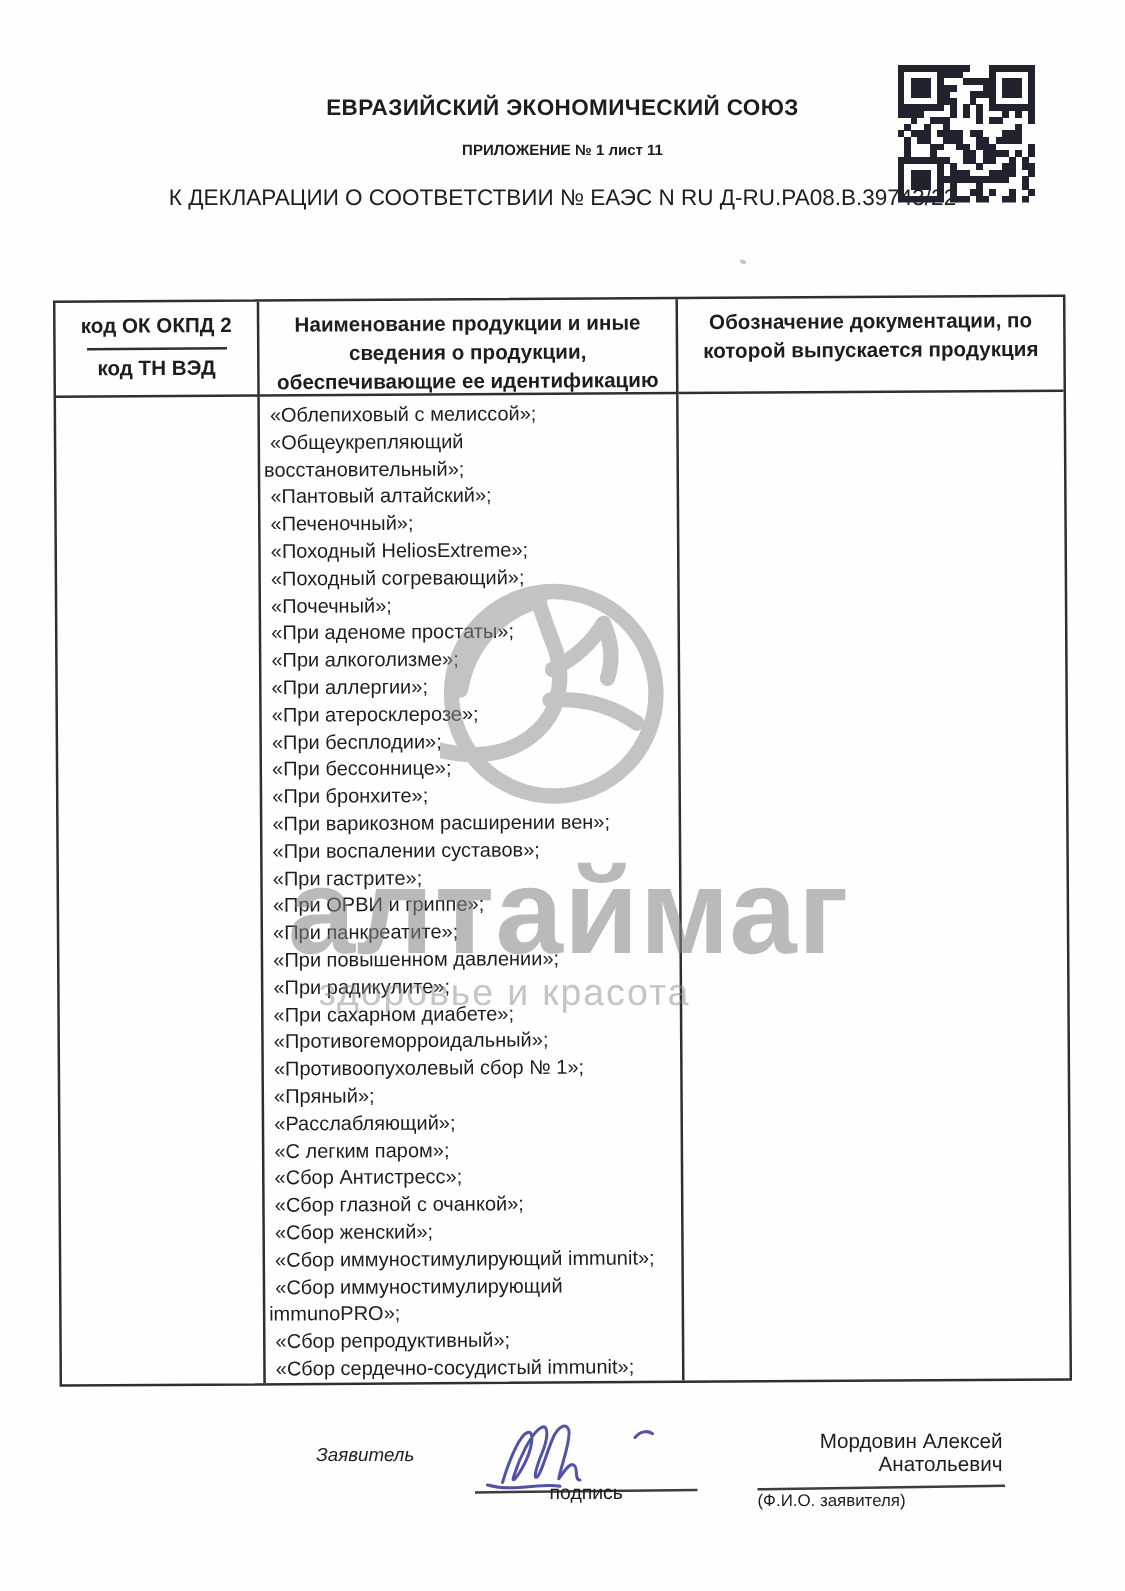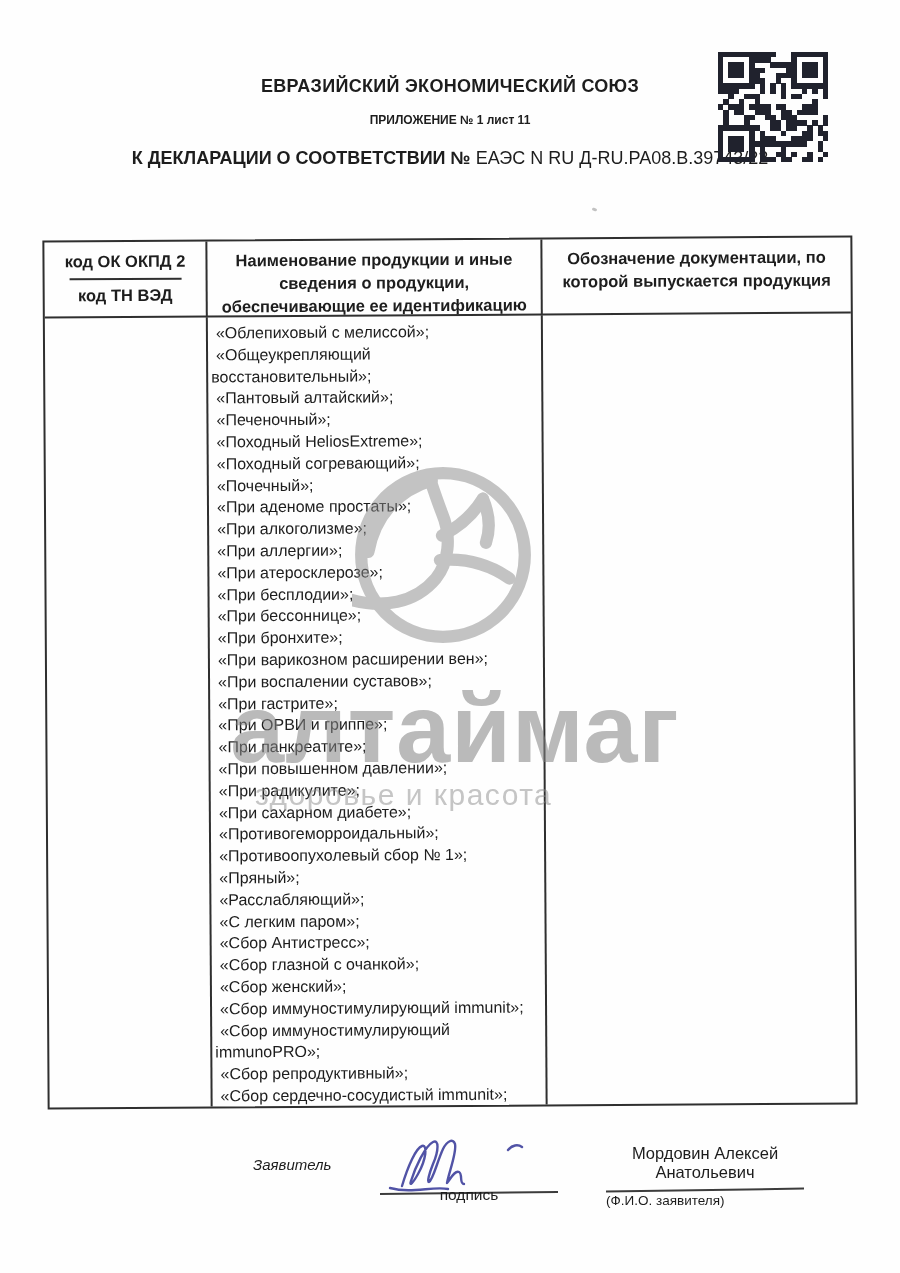--- a/index.html
+++ b/index.html
@@ -6,21 +6,21 @@
   .sheet {
     position:relative; width:900px; height:1273px; overflow:hidden;
     background:#fefefe; color:#1d1d1d;
     font-family:"Liberation Sans", sans-serif;
   }
   
   .h-line { position:absolute; left:0; width:100%; text-align:center; white-space:nowrap; }
   .h-union    { top:76px;  font-size:18px; font-weight:bold; letter-spacing:.3px; }
   .h-appendix { top:113px; font-size:12px;   font-weight:bold; }
   .h-decl     { top:148px; font-size:18px; }
-  .h-decl .lbl { font-weight:bold; }
+  .h-decl .lbl { font-weight:normal; }
   .h-decl .num { font-weight:normal; }
   .qr { position:absolute; left:718px; top:52px; width:110px; height:110px; }
   .artifact-dot { position:absolute; left:592px; top:208px; width:5px; height:3px;
     background:#9a9a9a; border-radius:2px; transform:rotate(18deg); opacity:.6; }
   
   .doc-table {
     position:absolute; left:45px; top:238px; width:806px; height:865px;
     border:2px solid #2f2f2f; transform:rotate(-0.35deg);
     display:grid; grid-template-columns:163px 335px 1fr; grid-template-rows:76px 1fr;
   }
@@ -39,21 +39,21 @@
     font-size:97px; font-weight:bold; line-height:1.04; letter-spacing:1px;
     color:rgba(130,130,130,.55); white-space:nowrap; }
   .wm-tagline { position:absolute; left:255px; top:778px; width:400px; text-align:left;
     font-size:30px; letter-spacing:1.5px; color:rgba(140,140,140,.5); white-space:nowrap; }
   
   .sig-label { position:absolute; left:253px; top:1156px; font-size:15px;font-style:italic; }
   .sig-ink { position:absolute; left:388px; top:1134px; width:170px; height:64px; }
   .sig-line { position:absolute; left:380px; top:1192px; width:178px; height:0;
     border-top:2px solid #3c3c3c; transform:rotate(-0.6deg); }
   .sig-caption { position:absolute; left:380px; top:1186px; width:178px; text-align:center; font-size:15.5px; }
-  .name-block { position:absolute; left:608px; top:1144px; width:194px; text-align:center;
+  .name-block { position:absolute; left:608px; top:1144px; width:194px; text-align:right;
     font-size:16.5px; line-height:19px; }
   .name-line { position:absolute; left:606px; top:1189px; width:198px; height:0;
     border-top:2px solid #3c3c3c; transform:rotate(-0.8deg); }
   .name-caption { position:absolute; left:606px; top:1193px; width:198px; text-align:left; font-size:13.5px; }
 </style>
 </head>
 <body>
 
 <div class="sheet">
 

